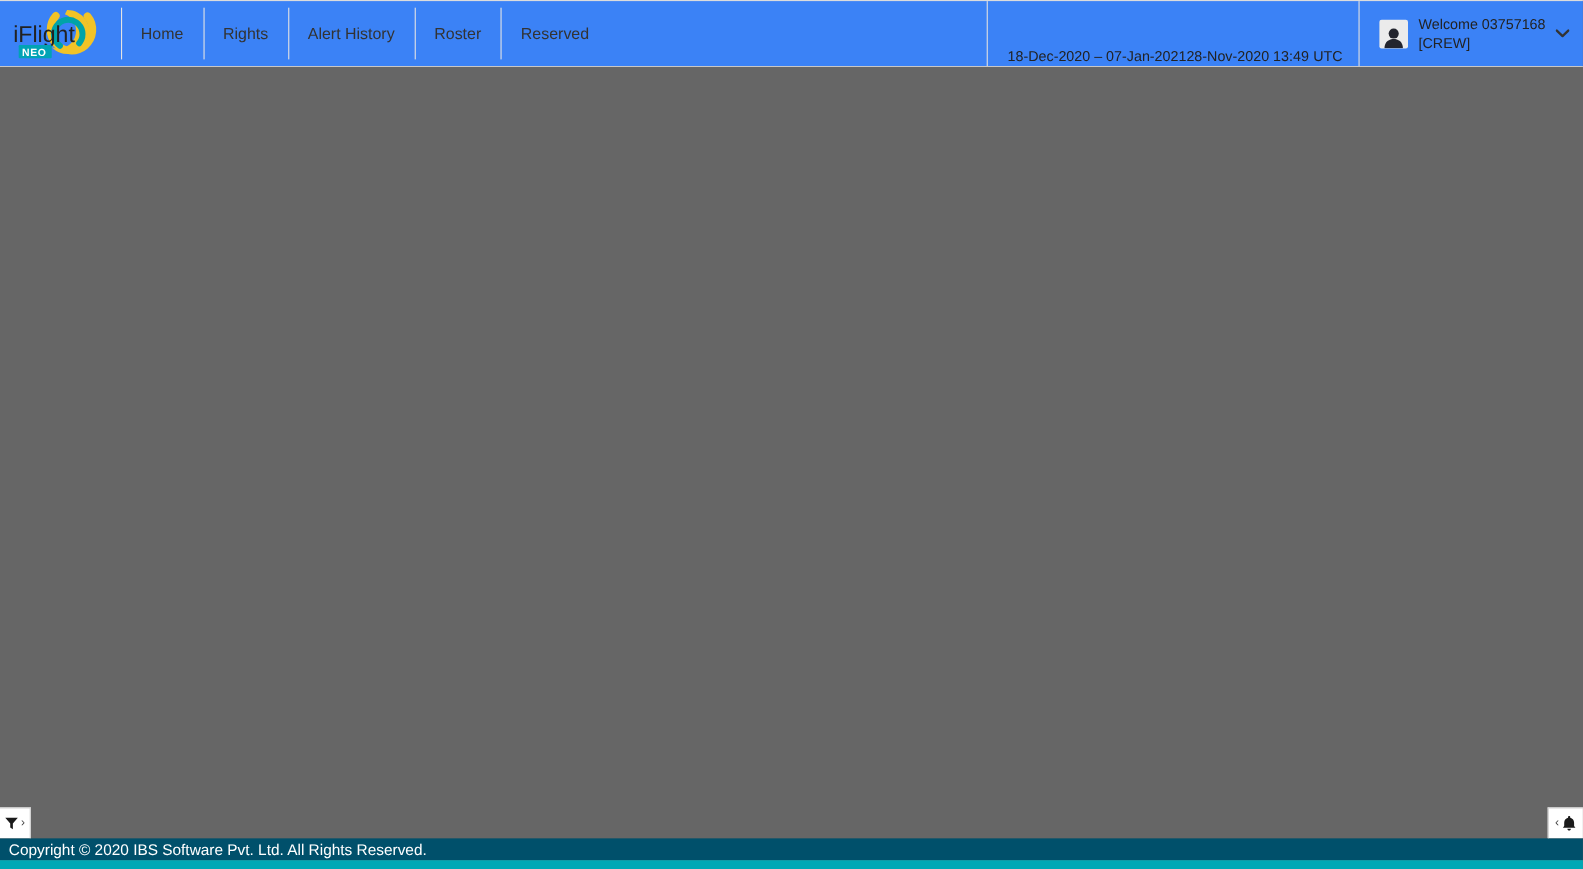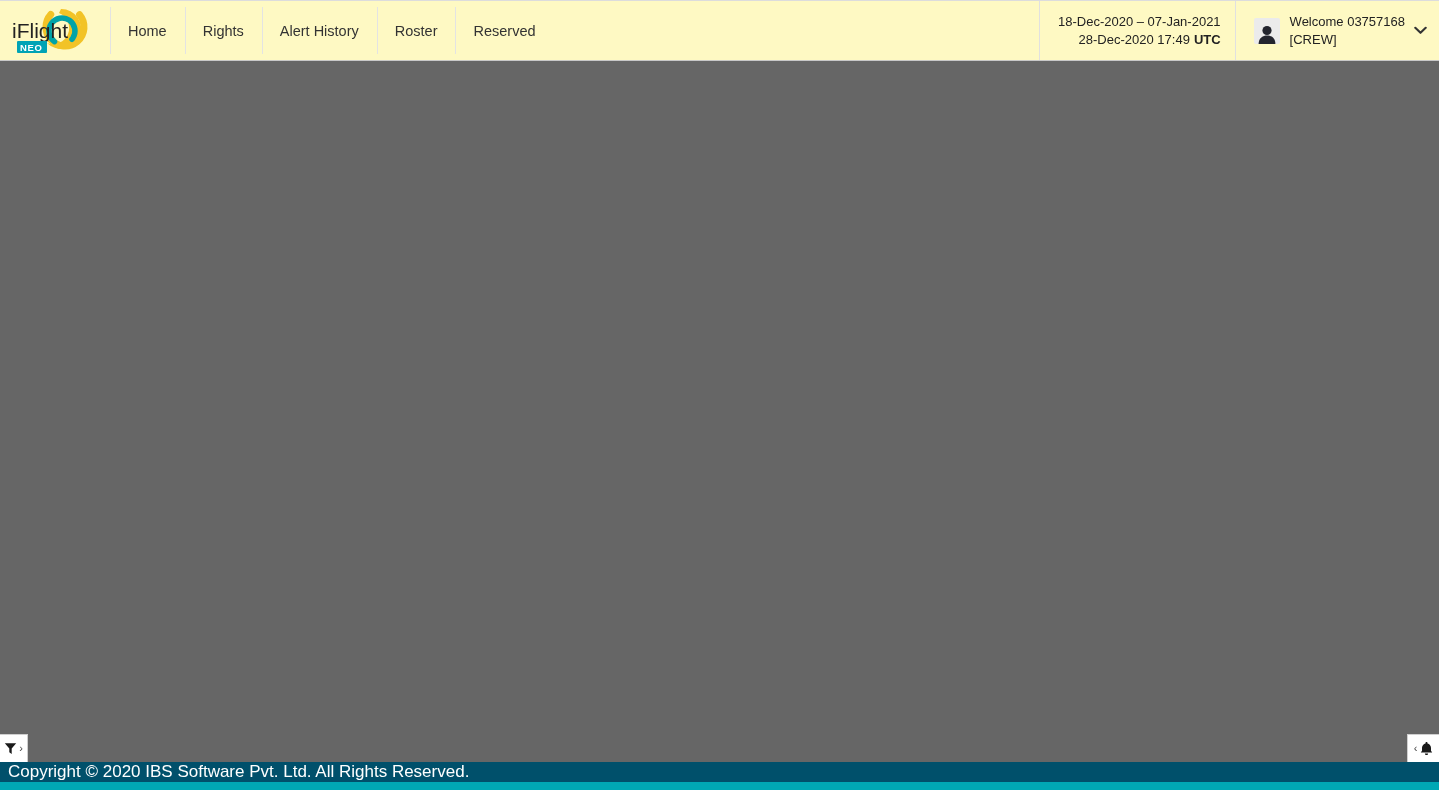--- a/index.html
+++ b/index.html
@@ -21,21 +21,21 @@
     background: #666666;
     display: flex;
     flex-direction: column;
   }
 
   
   .header {
     position: relative;
     height: 61px;
     min-height: 61px;
-    background: #fef9c3;
+    background: #3b82f6;
     border-top: 1px solid #dcdcdc;
     border-bottom: 1px solid #c8c8c8;
     display: flex;
     align-items: stretch;
   }
 
   .brand {
     width: 110px;
     min-width: 110px;
     display: flex;
@@ -82,35 +82,35 @@
     top: 6px;
     bottom: 6px;
     width: 1px;
     background: #e3e3e3;
   }
 
   .header-spacer { flex: 1 1 auto; }
 
   .datetime-block {
     display: flex;
-    flex-direction: column;
+    flex-direction: row;
     align-items: flex-end;
     justify-content: center;
     padding: 0 14px 0 18px;
     border-left: 1px solid #e0e0e0;
     min-width: 185px;
   }
   .dt-line {
     font-size: 13px;
     color: #222222;
     line-height: 18px;
     white-space: nowrap;
   }
   .dt-line .utc {
-    font-weight: bold;
+    font-weight: normal;
     margin-left: 4px;
   }
 
   .user-block {
     display: flex;
     align-items: center;
     padding: 0 10px 0 18px;
     border-left: 1px solid #e0e0e0;
     min-width: 176px;
     cursor: pointer;
@@ -198,21 +198,21 @@
   .footer {
     height: 20px;
     min-height: 20px;
     background: #00506b;
     display: flex;
     align-items: center;
     padding-left: 8px;
   }
   .footer-text {
     color: #ffffff;
-    font-size: 17px;
+    font-size: 14px;
     line-height: 14px;
     white-space: nowrap;
   }
   .footer-strip {
     height: 8px;
     min-height: 8px;
     background: #00a8b5;
   }
 </style>
 </head>
@@ -255,21 +255,21 @@
       <div class="nav-item">
         <span>Reserved</span>
       </div>
     </div>
 
     <div class="header-spacer"></div>
 
     <div class="datetime-block">
       <div class="dt-line">18-Dec-2020 – 07-Jan-2021</div>
       <div class="dt-line">
-        <span>28-Dec-2020 17:49</span><span class="utc">UTC</span>
+        <span>28-Nov-2020 13:49</span><span class="utc">UTC</span>
       </div>
     </div>
 
     <div class="user-block">
       <div class="avatar">
         <svg width="22" height="20" viewBox="0 0 22 20">
           <circle cx="11" cy="6.5" r="4.6" fill="#23252e"></circle>
           <path d="M2.6 20 C2.6 13.6 7.2 11.4 11 11.4 C14.8 11.4 19.4 13.6 19.4 20 Z" fill="#23252e"></path>
         </svg>
       </div>

